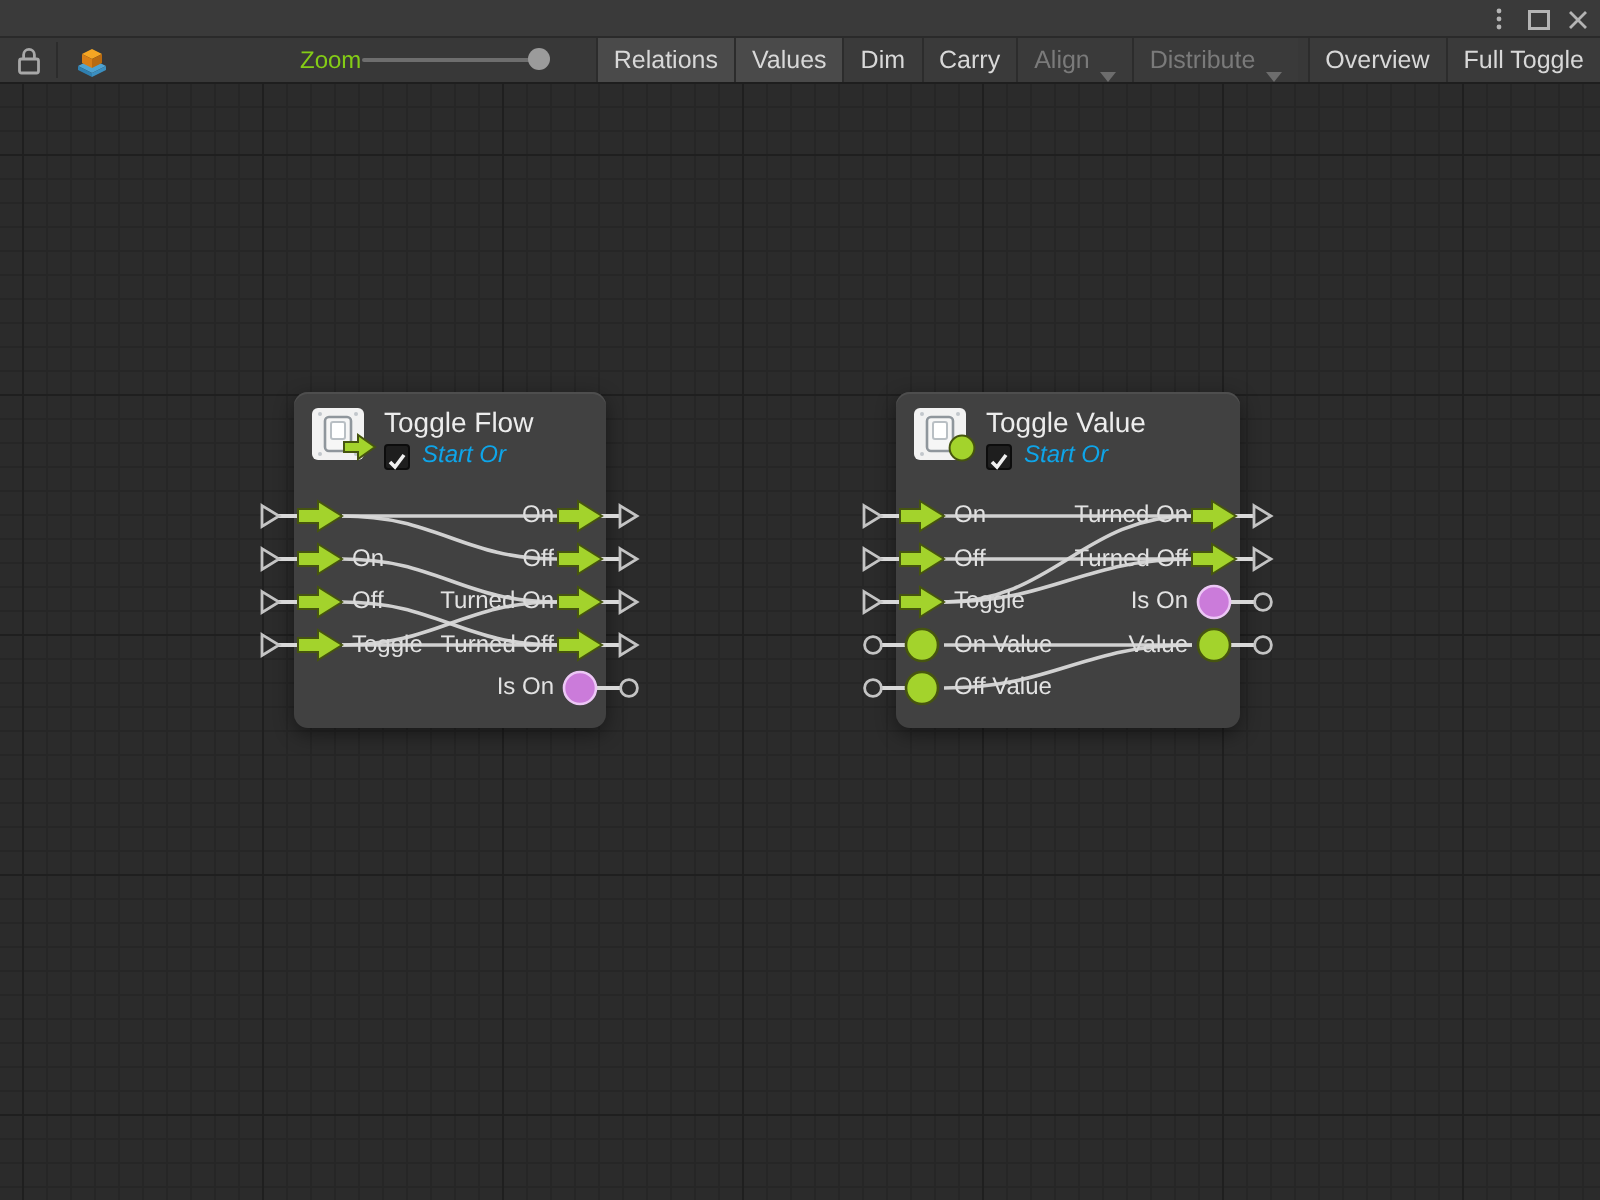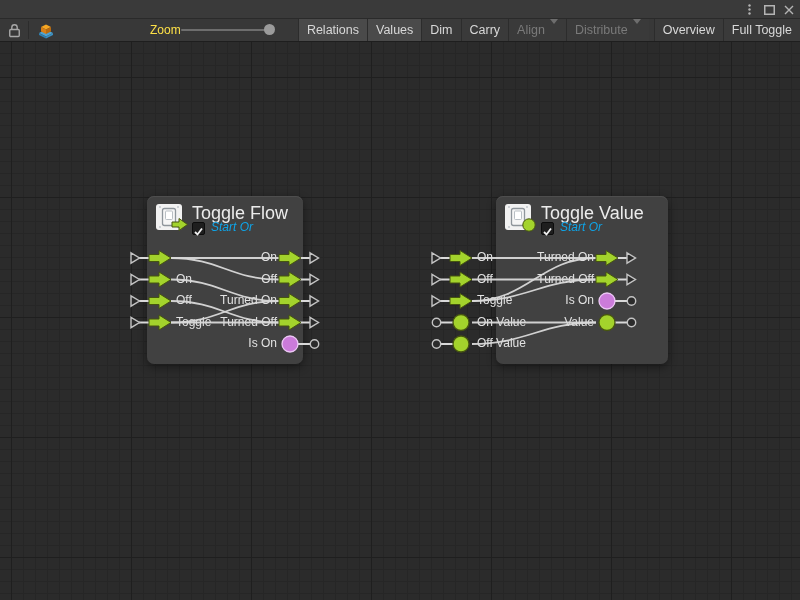--- a/index.html
+++ b/index.html
@@ -15,39 +15,39 @@
   .winctl{position:absolute;top:1px;right:3px;display:flex;gap:4px;align-items:center;height:17px;}
   .winctl>div{width:16px;height:15px;display:flex;align-items:center;justify-content:center;}
   
   .toolbar{position:absolute;left:0;top:19px;width:800px;height:23px;background:#383838;border-bottom:1px solid #1e1e1e;}
   .tb-abs{position:absolute;color:#cfcfcf;font-size:12px;line-height:22px;white-space:nowrap;}
   .tb-divider{position:absolute;left:28px;top:2px;width:1px;height:18px;background:#2c2c2c;}
   .slider-track{position:absolute;left:181px;top:10px;width:90px;height:2px;background:#6e6e6e;border-radius:1px;}
   .slider-handle{position:absolute;left:264px;top:5px;width:11px;height:11px;border-radius:50%;background:#9b9b9b;}
   .tb-buttons{position:absolute;right:0;top:0;height:22px;display:flex;}
   .tb-btn{height:22px;line-height:22px;padding:0 8px;font-size:12.5px;color:#d8d8d8;border-left:1px solid #2c2c2c;
-          background:#3a3a3a;display:flex;align-items:flex-start;gap:5px;}
+          background:#3a3a3a;display:flex;align-items:flex-end;gap:5px;}
   .tb-btn.active{background:#4a4a4a;}
   .tb-btn.disabled{color:#7a7a7a;}
   .tb-btn.gap{margin-left:5px;}
   .caret{width:0;height:0;border-left:4px solid transparent;border-right:4px solid transparent;border-top:5px solid #9a9a9a;display:inline-block;}
   .disabled .caret{border-top-color:#6d6d6d;}
   
   .canvas{position:absolute;left:0;top:42px;width:800px;height:558px;background-color:#2b2b2b;
     background-image:
       linear-gradient(to right,#1f1f1f 1px,transparent 1px),
       linear-gradient(to bottom,#1f1f1f 1px,transparent 1px),
       linear-gradient(to right,#262626 1px,transparent 1px),
       linear-gradient(to bottom,#262626 1px,transparent 1px);
     background-size:120px 120px,120px 120px,12px 12px,12px 12px;
     background-position:11px 35px,11px 35px,11px 11px,11px 11px;}
   .node{position:absolute;background:#414141;border-radius:7px;box-shadow:0 3px 10px rgba(0,0,0,.45), inset 0 1px 0 #4e4e4e;}
   .node-icon{position:absolute;left:9px;top:8px;width:26px;height:26px;background:#f2f2f2;border-radius:3px;}
   .node-badge{position:absolute;right:-7px;bottom:-6px;}
-  .node-title{position:absolute;left:45px;top:7px;font-size:18px;color:#ececec;white-space:nowrap;text-align:right;}
+  .node-title{position:absolute;left:45px;top:7px;font-size:14px;color:#ececec;white-space:nowrap;text-align:right;}
   .node-check{position:absolute;left:45px;top:26px;width:13px;height:13px;background:#1e1e1e;border:1px solid #0c0c0c;border-radius:2px;}
   .node-option{position:absolute;left:64px;top:24px;font-size:12px;color:#0ea5e9;white-space:nowrap;font-style:italic;}
   .port-label{position:absolute;font-size:12px;color:#e2e2e2;white-space:nowrap;}
   #wires{position:absolute;left:0;top:42px;pointer-events:none;}
 </style>
 </head>
 <body>
 
 <div id="app">
 
@@ -80,21 +80,21 @@
     </svg>
     <div class="tb-divider"></div>
     <svg class="tb-abs" style="left:37px;top:3px;" width="18" height="17" viewBox="0 0 18 17">
       <polygon points="2,11 9,7.5 16,11 9,14.5" fill="#4fa3d1"></polygon>
       <polygon points="2,11 9,14.5 9,16.5 2,13" fill="#2f7fb0"></polygon>
       <polygon points="16,11 9,14.5 9,16.5 16,13" fill="#3b8fc0"></polygon>
       <polygon points="4,5 9,2.5 14,5 9,7.5" fill="#f5a623"></polygon>
       <polygon points="4,5 9,7.5 9,12 4,9.5" fill="#d97f16"></polygon>
       <polygon points="14,5 9,7.5 9,12 14,9.5" fill="#b96a10"></polygon>
     </svg>
-    <div class="tb-abs" style="left:150px;top:0;color:#fde047;">Zoom</div>
+    <div class="tb-abs" style="left:150px;top:0;color:#84cc16;">Zoom</div>
     <div class="slider-track"></div>
     <div class="slider-handle"></div>
     <div class="tb-abs" style="left:282px;top:0;margin-top:45px;">1x</div>
     <div class="tb-buttons" id="tb-buttons">
         <div class="tb-btn active">
           <span>Relations</span>
         </div>
         <div class="tb-btn active">
           <span>Values</span>
         </div>
@@ -140,21 +140,21 @@
         <div class="node-option">Start Or</div>
       </div>
       <div class="port-label" style="left: 176px; top: 229.5px;">On</div>
       <div class="port-label" style="left: 176px; top: 251px;">Off</div>
       <div class="port-label" style="left: 176px; top: 272.5px;">Toggle</div>
       <div class="port-label" style="left: 147px; top: 208px; width: 130px; text-align: right;">On</div>
       <div class="port-label" style="left: 147px; top: 229.5px; width: 130px; text-align: right;">Off</div>
       <div class="port-label" style="left: 147px; top: 251px; width: 130px; text-align: right;">Turned On</div>
       <div class="port-label" style="left: 147px; top: 272.5px; width: 130px; text-align: right;">Turned Off</div>
       <div class="port-label" style="left: 147px; top: 294px; width: 130px; text-align: right;">Is On</div>
-      <div class="node" style="left: 448px; top: 154px; width: 172px; height: 168px; margin-left: 48px;">
+      <div class="node" style="left: 448px; top: 154px; width: 172px; height: 168px;">
         <div class="node-icon"><svg width="26" height="26" viewBox="0 0 26 26">
             <rect x="6.5" y="4.5" width="13" height="17" rx="2" fill="#f6f6f6" stroke="#8f969c" stroke-width="1.3"></rect>
             <rect x="9.5" y="7" width="7" height="8.5" rx="1" fill="#ffffff" stroke="#b9bfc4" stroke-width="1"></rect>
             <circle cx="4" cy="3" r="1" fill="#c2c7cc"></circle>
             <circle cx="22" cy="3" r="1" fill="#c2c7cc"></circle>
             <circle cx="4" cy="23" r="1" fill="#c2c7cc"></circle>
             <circle cx="22" cy="23" r="1" fill="#c2c7cc"></circle>
           </svg><div class="node-badge"><svg width="18" height="15" viewBox="0 0 18 15">
               <circle cx="9" cy="8" r="6.2" fill="#a3d32c" stroke="#46550f" stroke-width="1"></circle>
             </svg></div></div>

